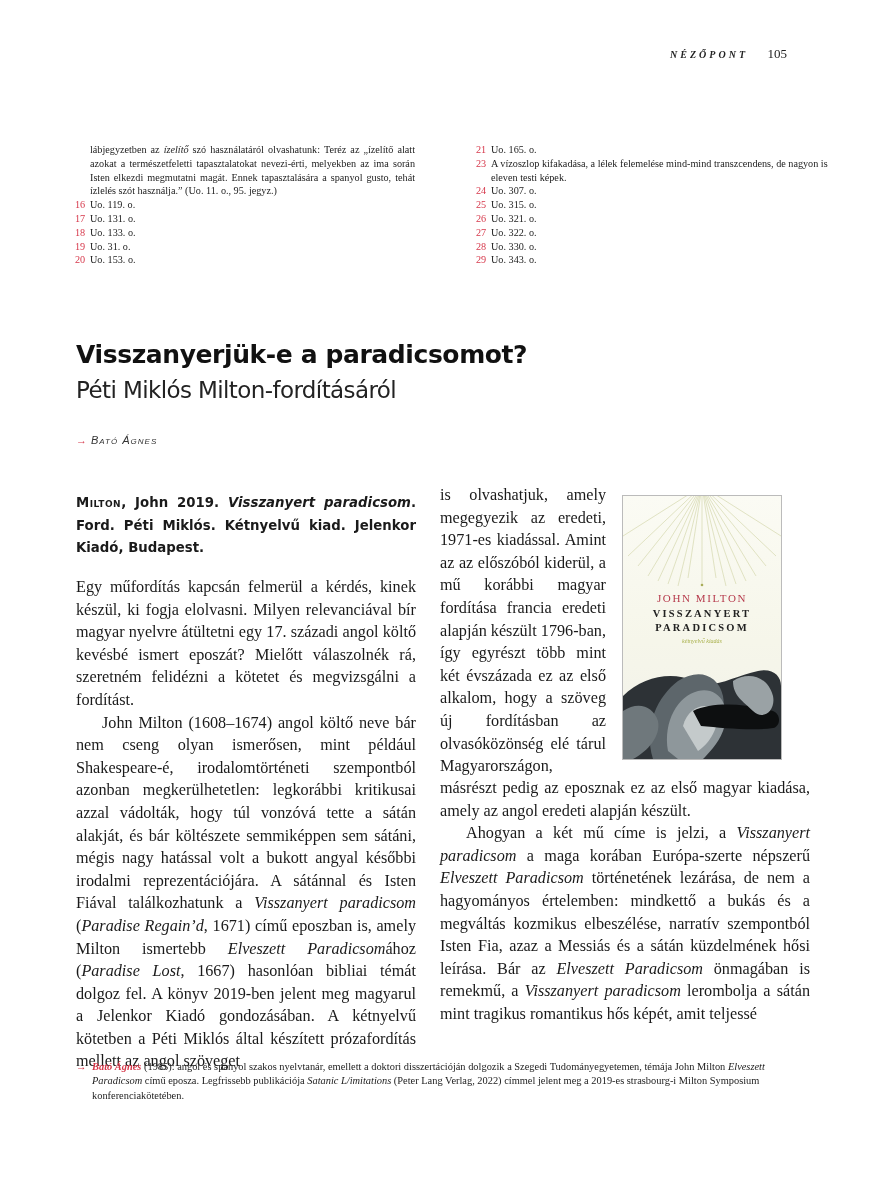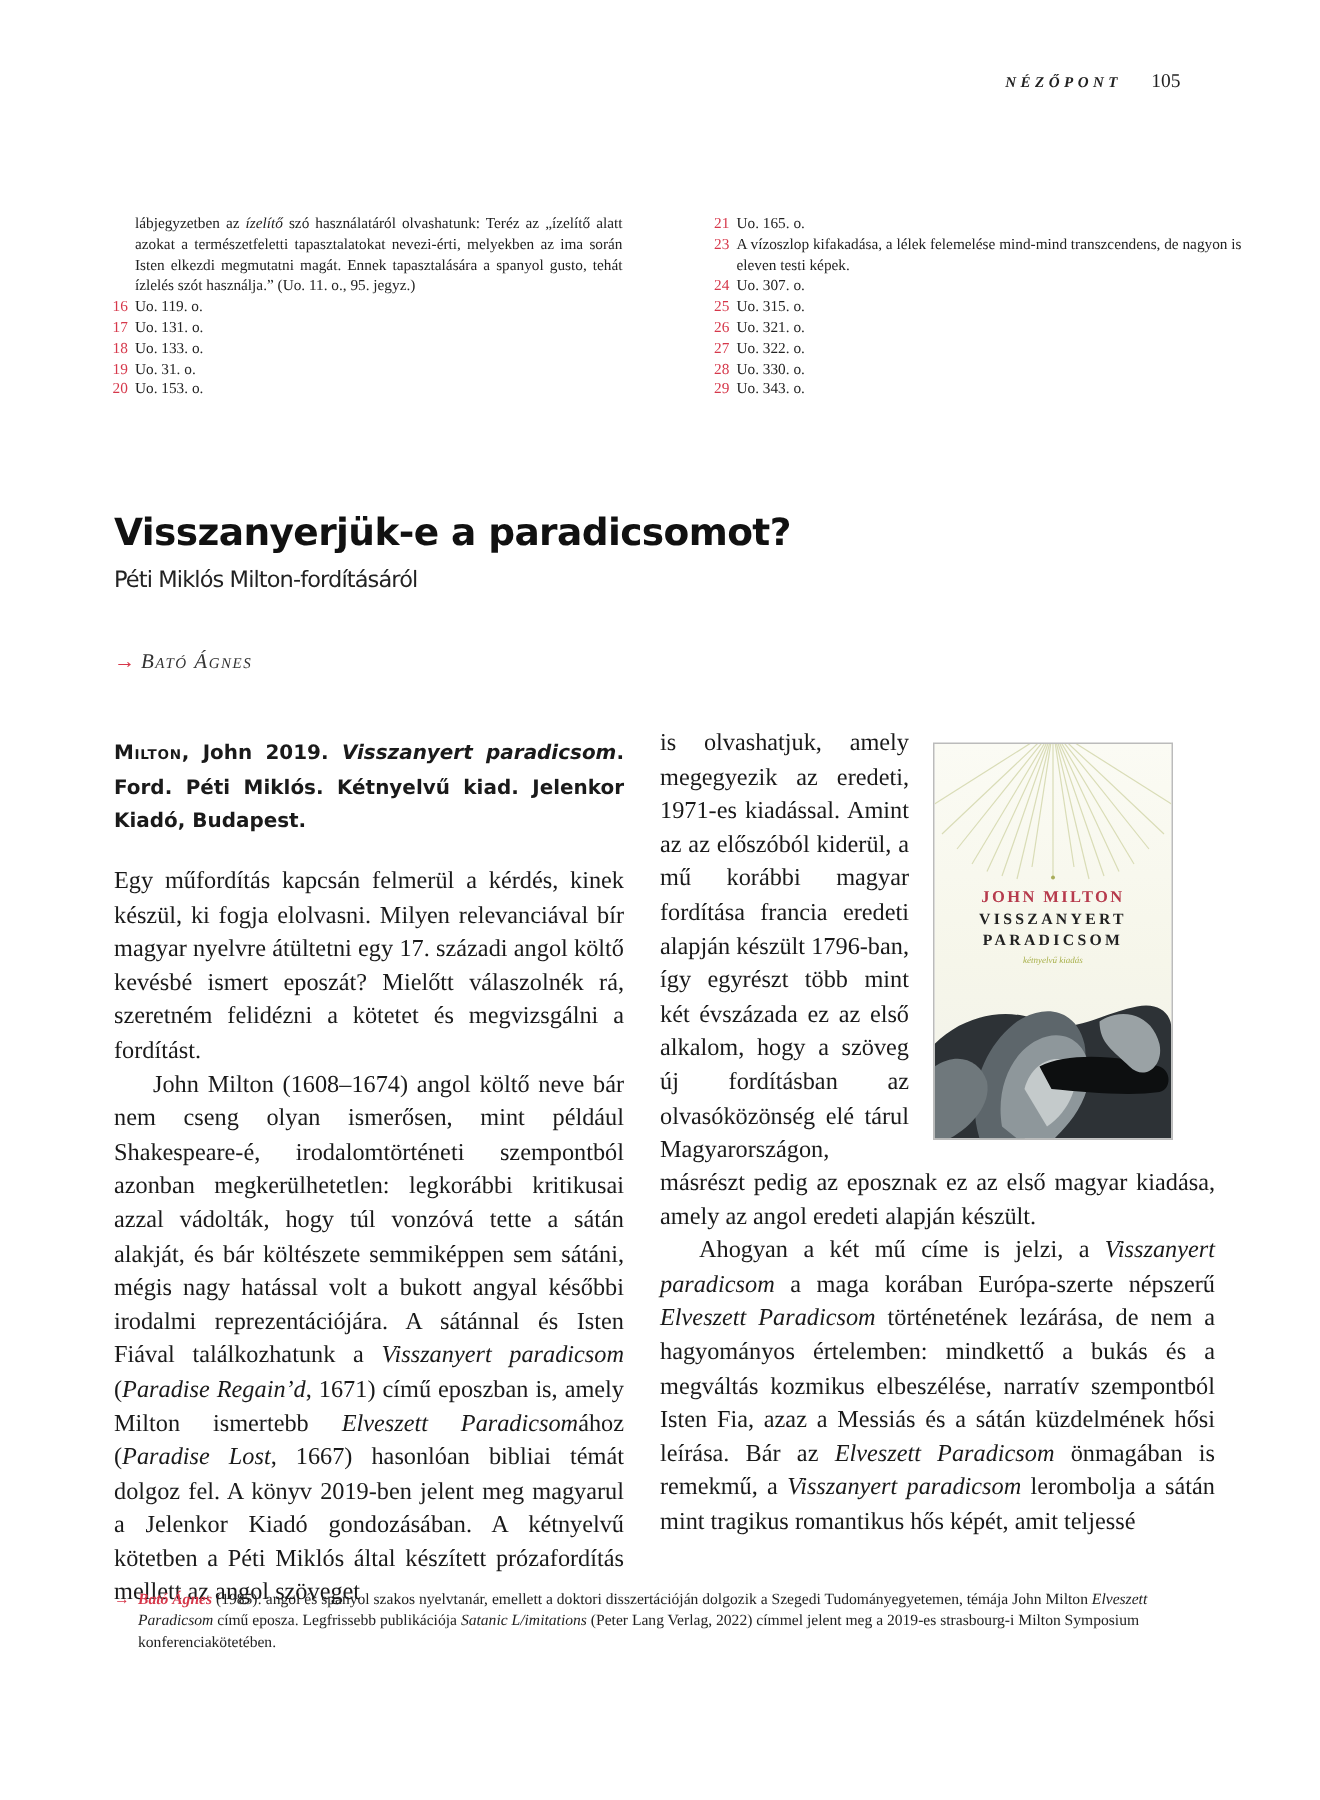--- a/index.html
+++ b/index.html
@@ -10,42 +10,42 @@
   .running-head .pageno { font-family:"Liberation Serif", serif; font-size:13px; }
 
   .notes { position:absolute; top:143px; font-family:Liberation Serif, serif; font-size:10.2px; line-height:13.8px; color:#222; }
   .notes.left { left:75px; width:340px; }
   .notes.right { left:440px; width:380px;margin-left:36px; }
   .note { position:relative; padding-left:15px; }
   .note .num { position:absolute; left:0; top:0; color:#d6374a; }
   .note.cont { text-align:justify; }
 
   .title { position:absolute; top:340px; left:76px; font-family:"DejaVu Sans", sans-serif; font-weight:bold; font-size:25px; letter-spacing:-0.4px; color:#111; }
-  .subtitle { position:absolute; top:377px; left:76px; font-family:"DejaVu Sans", sans-serif; font-weight:normal; font-size:15px; letter-spacing:-0.6px; color:#222; }
-  .byline { position:absolute; top:434px; left:76px; font-family:Liberation Serif, serif; font-size:14px; font-style:italic; color:#333; }
+  .subtitle { position:absolute; top:377px; left:76px; font-family:"DejaVu Sans", sans-serif; font-weight:normal; font-size:23px; letter-spacing:-0.6px; color:#222; }
+  .byline { position:absolute; top:434px; left:76px; font-family:Liberation Sans, sans-serif; font-size:11px; font-style:italic; color:#333; }
   .byline .arrow { color:#d6374a; font-style:normal; margin-right:4px; }
   .byline .sc { font-variant:small-caps; letter-spacing:1px; }
 
   .biblio { position:absolute; top:492px; left:76px; width:340px; font-family:"DejaVu Sans", sans-serif; font-weight:bold; font-size:13.3px; line-height:22.5px; text-align:justify; color:#1a1a1a; }
   .biblio .sc { font-variant:small-caps; letter-spacing:0.5px; }
 
   .body { font-family:"Liberation Serif", serif; font-size:16.2px; line-height:22.6px; color:#1a1a1a; text-align:justify; }
   .col-left { position:absolute; top:576px; left:76px; width:340px; }
   .col-left p { margin:0; }
   .col-left p.indent { text-indent:26px; }
 
   .col-right-narrow { position:absolute; top:484px; left:440px; width:166px; }
   .col-right-narrow p { margin:0; }
   .col-right-wide { position:absolute; top:777px; left:440px; width:370px; }
   .col-right-wide p { margin:0; }
   .col-right-wide p.indent { text-indent:26px; }
 
   .cover { position:absolute; left:622px; top:495px; width:158px; height:263px; border:1px solid #bbb; background:linear-gradient(#fbfbf4,#f6f6ea 55%,#f1f1ea); overflow:hidden; }
   .cover svg { position:absolute; left:0; top:0; }
-  .cover .author { position:absolute; top:96px; left:0; width:100%; text-align:center; font-family:"Liberation Serif", serif; font-weight:bold; font-size:11px; letter-spacing:1.6px; color:#b63a4c; }
+  .cover .author { position:absolute; top:96px; left:0; width:100%; text-align:center; font-family:"Liberation Serif", serif; font-weight:normal; font-size:11px; letter-spacing:1.6px; color:#b63a4c; }
   .cover .t1, .cover .t2 { position:absolute; left:0; width:100%; text-align:center; font-family:"Liberation Serif", serif; font-weight:bold; font-size:10.5px; letter-spacing:2.2px; color:#222; }
   .cover .t1 { top:112px; }
   .cover .t2 { top:126px; }
   .cover .ed { position:absolute; top:142px; left:0; width:100%; text-align:center; font-family:"Liberation Serif", serif; font-style:italic; font-size:6px; color:#a8b04a; }
 
   .footer-note { position:absolute; top:1060px; left:76px; width:740px; font-family:"Liberation Serif", serif; font-size:10.4px; line-height:14.4px; color:#222; padding-left:16px; box-sizing:border-box; }
   .footer-note .arrow { position:absolute; left:0; top:0; color:#d6374a; }
   .footer-note .name { color:#d6374a; font-style:italic; font-weight:bold; }
   i { font-style:italic; }
 </style>

